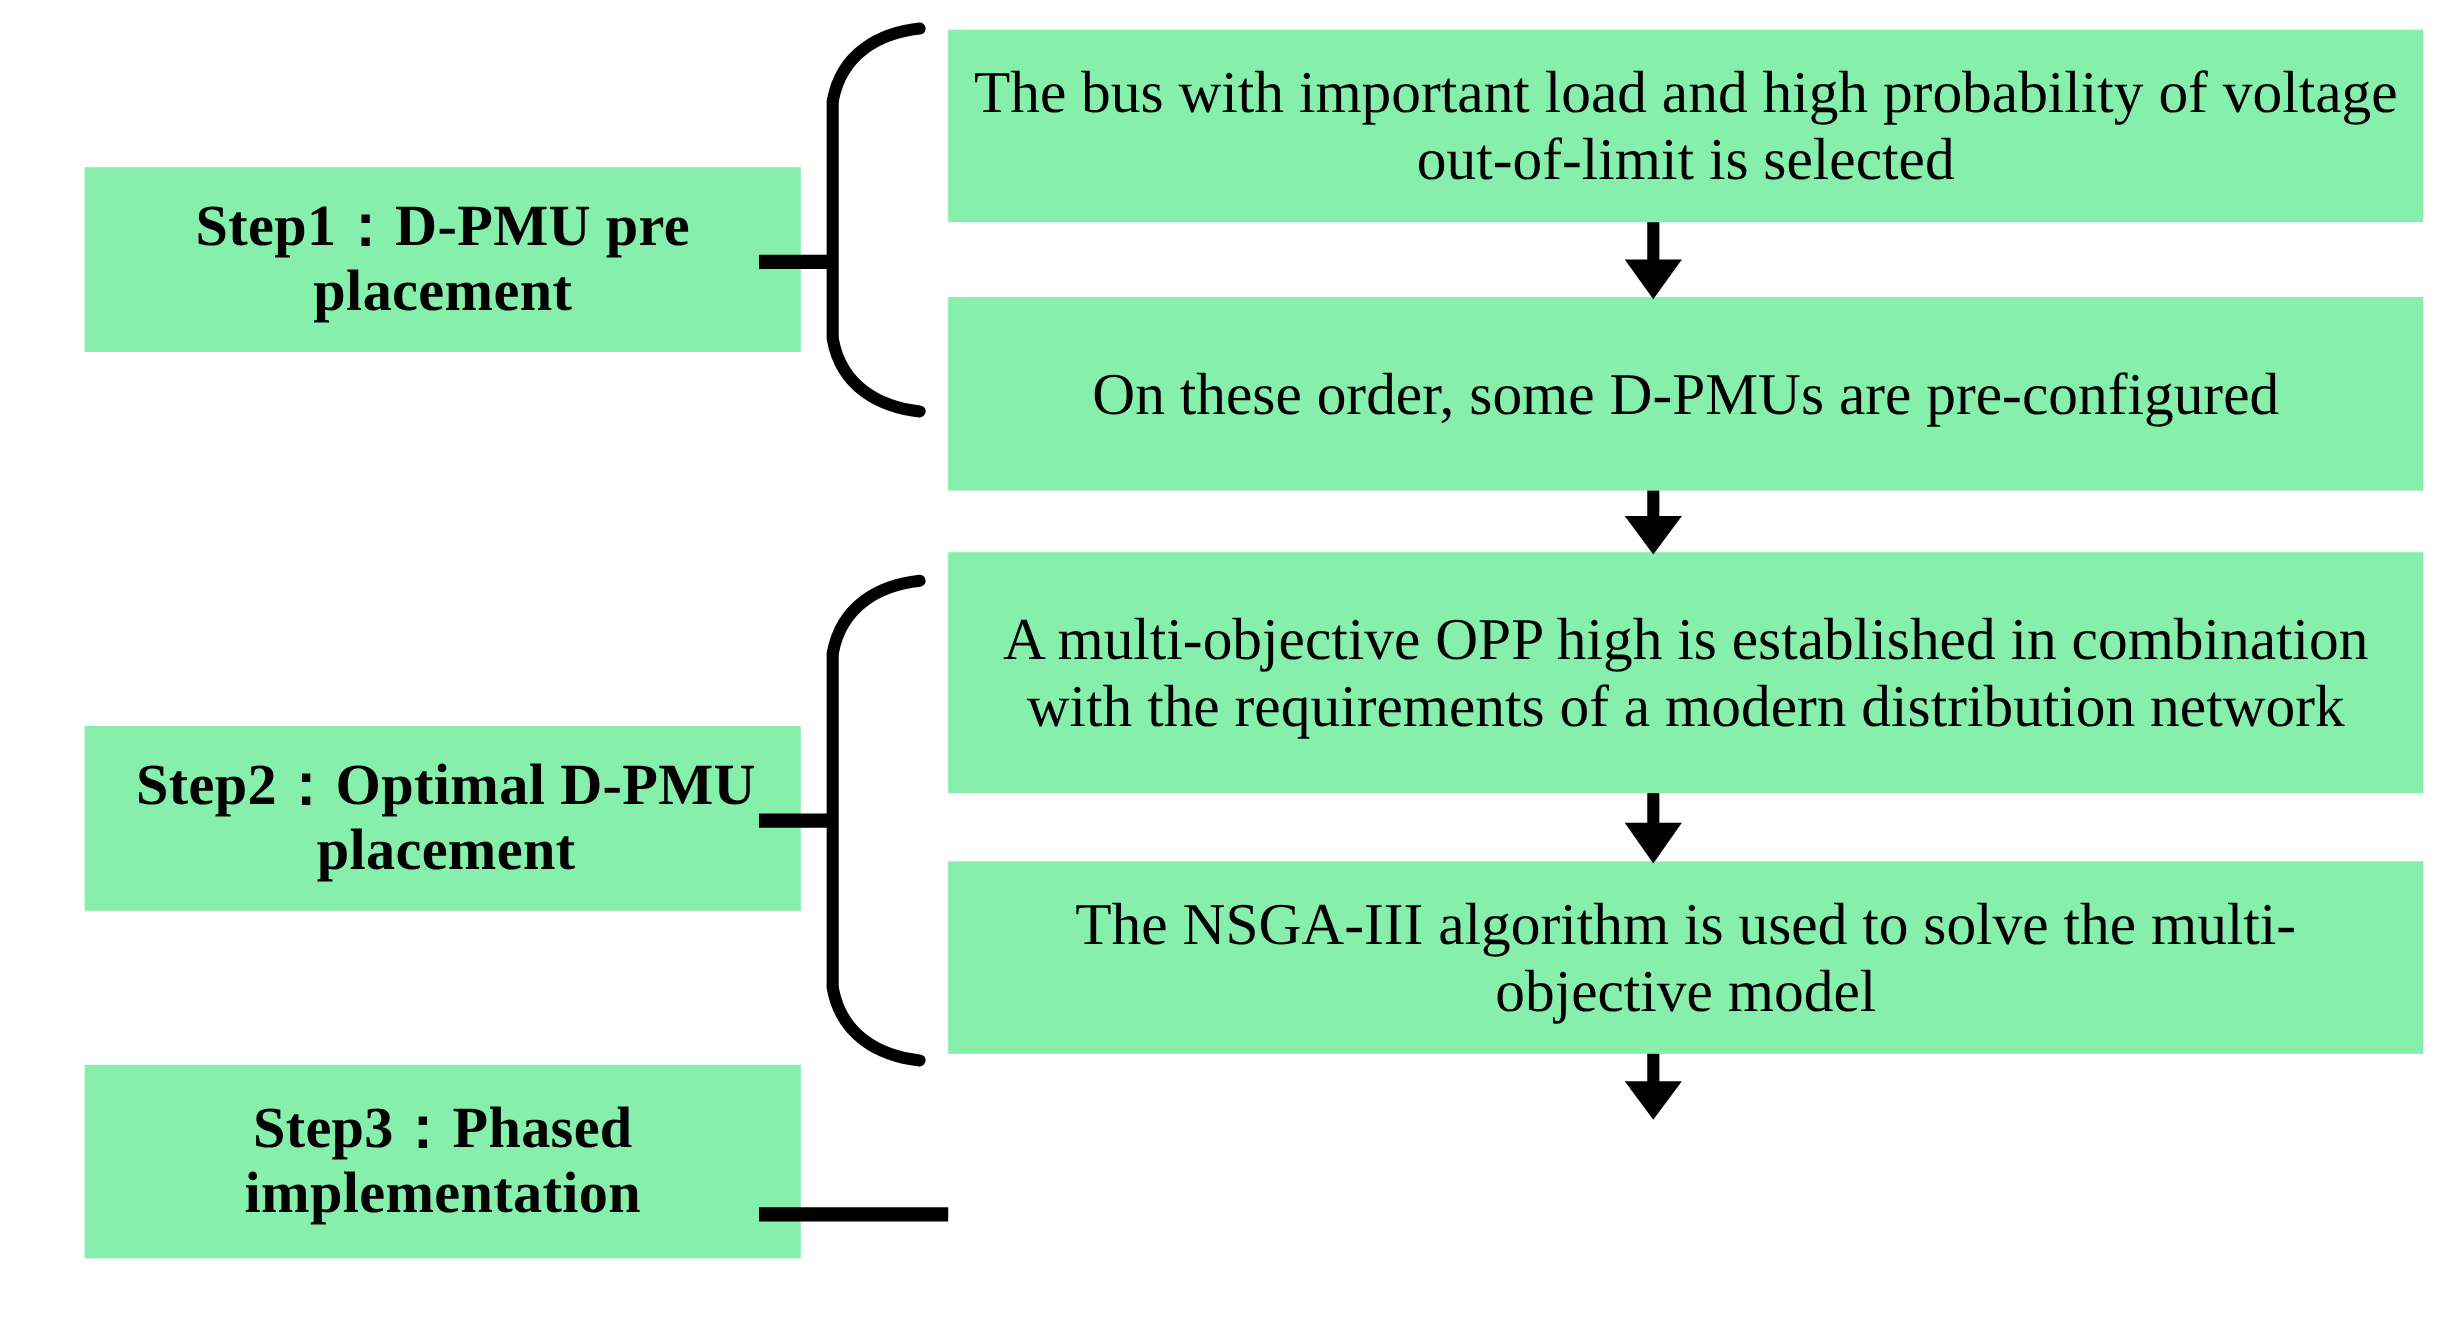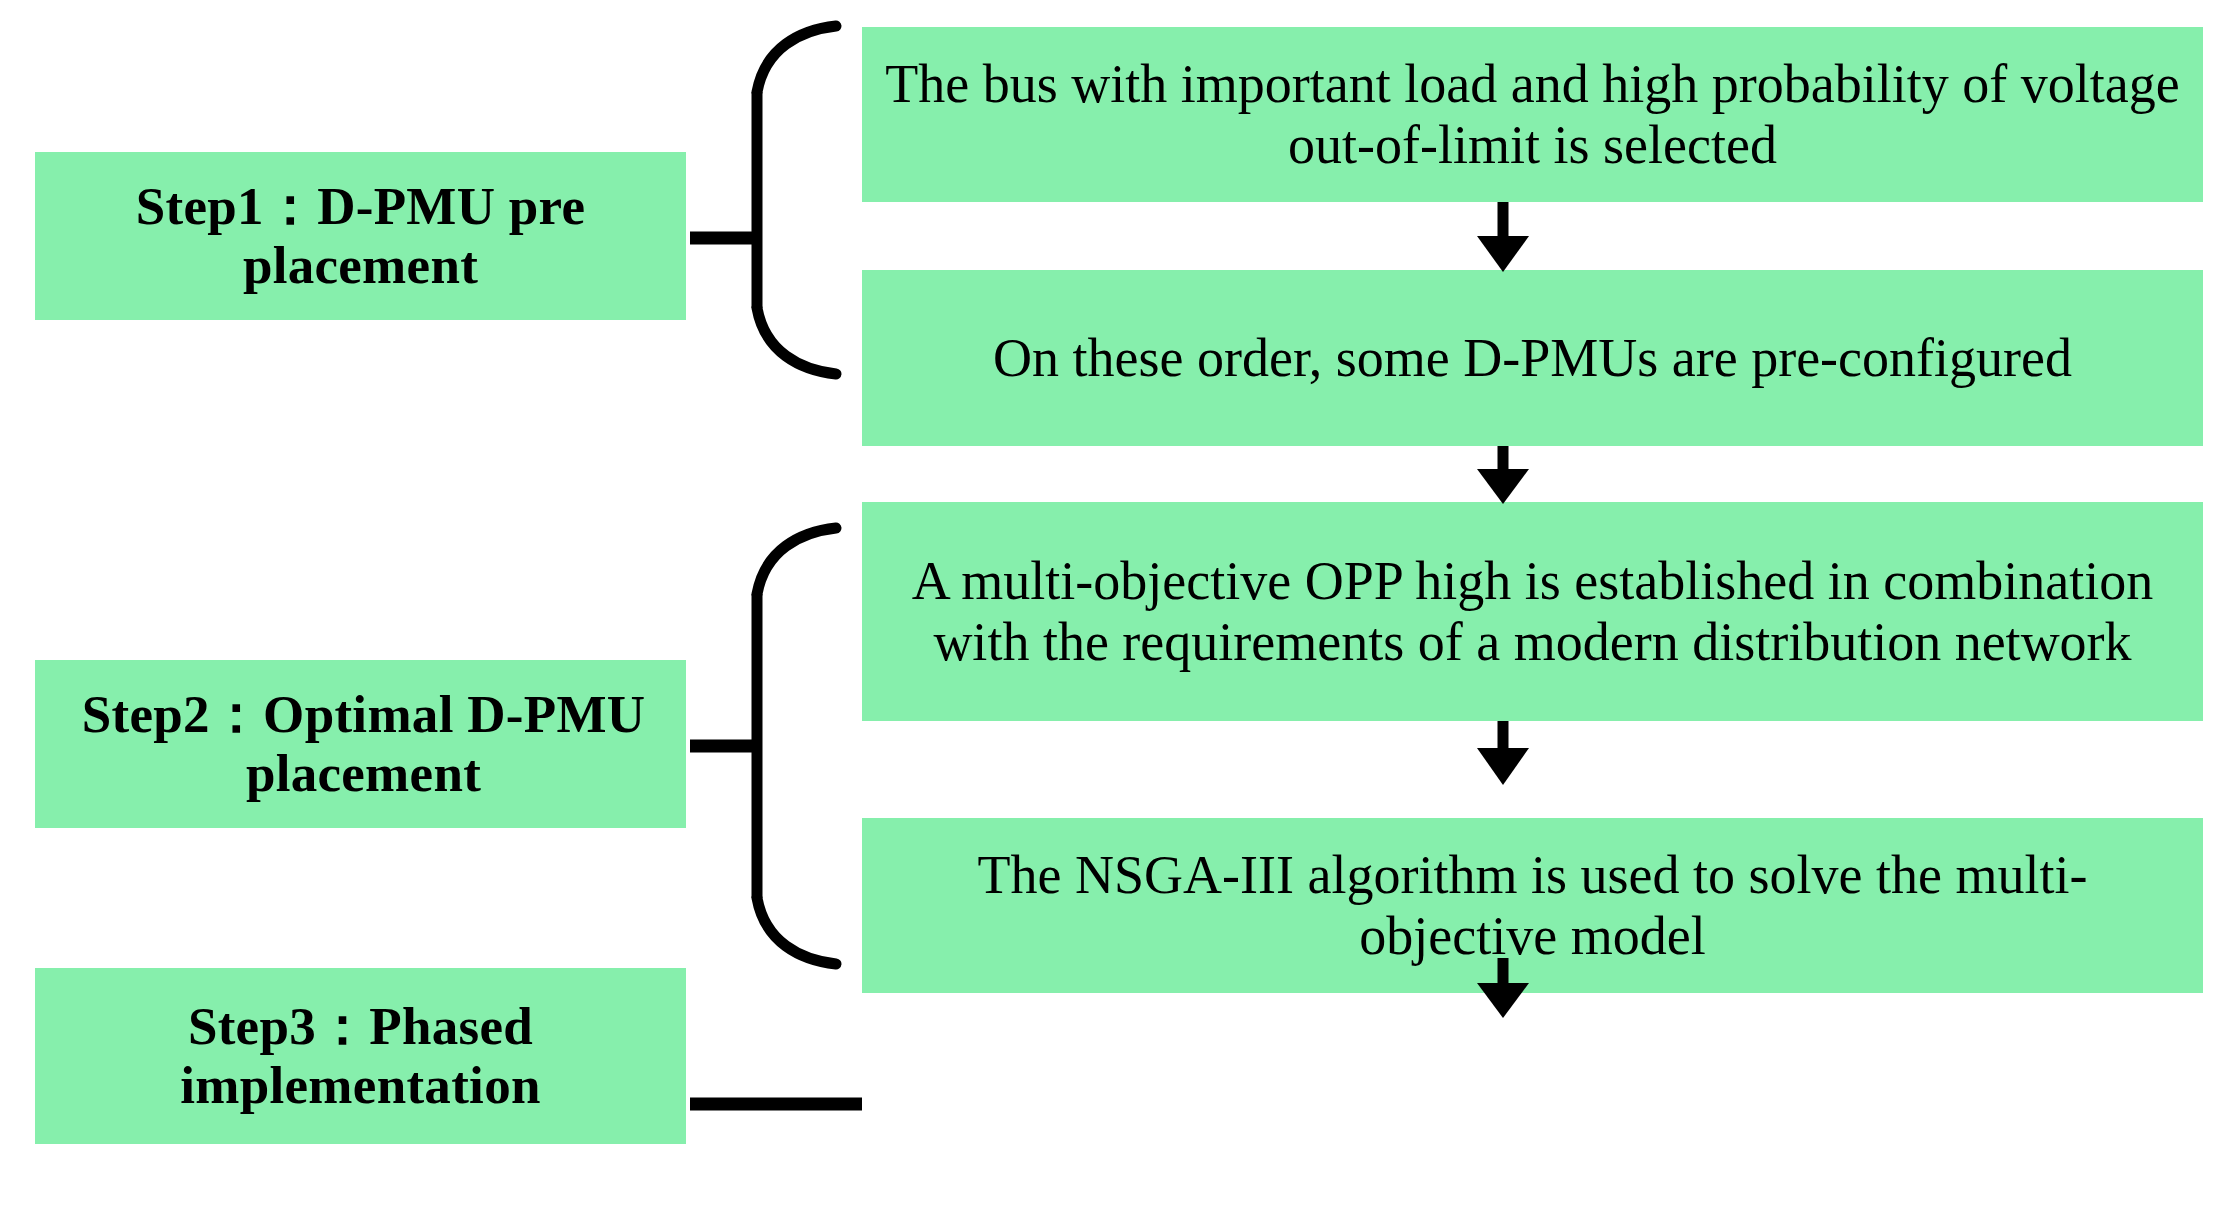--- a/index.html
+++ b/index.html
@@ -26,38 +26,39 @@
     justify-content: center;
     text-align: center;
     color: #000000;
     line-height: 1.12;
   }
   .step-label {
     font-weight: bold;
     font-size: 53px;
     letter-spacing: 0.3px;
     padding: 4px 18px;
+    margin-left: 42px;
   }
   .content-box {
     font-weight: normal;
     font-size: 54px;
     padding: 2px 20px;
   }
   .box > span { display: block; width: 100%; }
 
   
   #step1-label { left: 35px;  top: 152px;  width: 651px; height: 168px; }
   #step2-label { left: 35px;  top: 660px;  width: 651px; height: 168px; padding-left: 24px; }
   #step3-label { left: 35px;  top: 968px; width: 651px; height: 176px; }
 
   
   #content-box-1 { left: 862px; top: 27px;   width: 1341px; height: 175px; }
   #content-box-2 { left: 862px; top: 270px;  width: 1341px; height: 176px; }
   #content-box-3 { left: 862px; top: 502px;  width: 1341px; height: 219px; }
-  #content-box-4 { left: 862px; top: 818px;  width: 1341px; height: 175px; }
+  #content-box-4 { left: 862px; top: 783px;  width: 1341px; height: 175px; }
   #content-box-5 { left: 862px; top: 1016px; width: 1341px; height: 176px; }
 
   
   #overlay {
     position: absolute;
     left: 0; top: 0;
     width: 2225px; height: 1220px;
     pointer-events: none;
   }
 </style>

